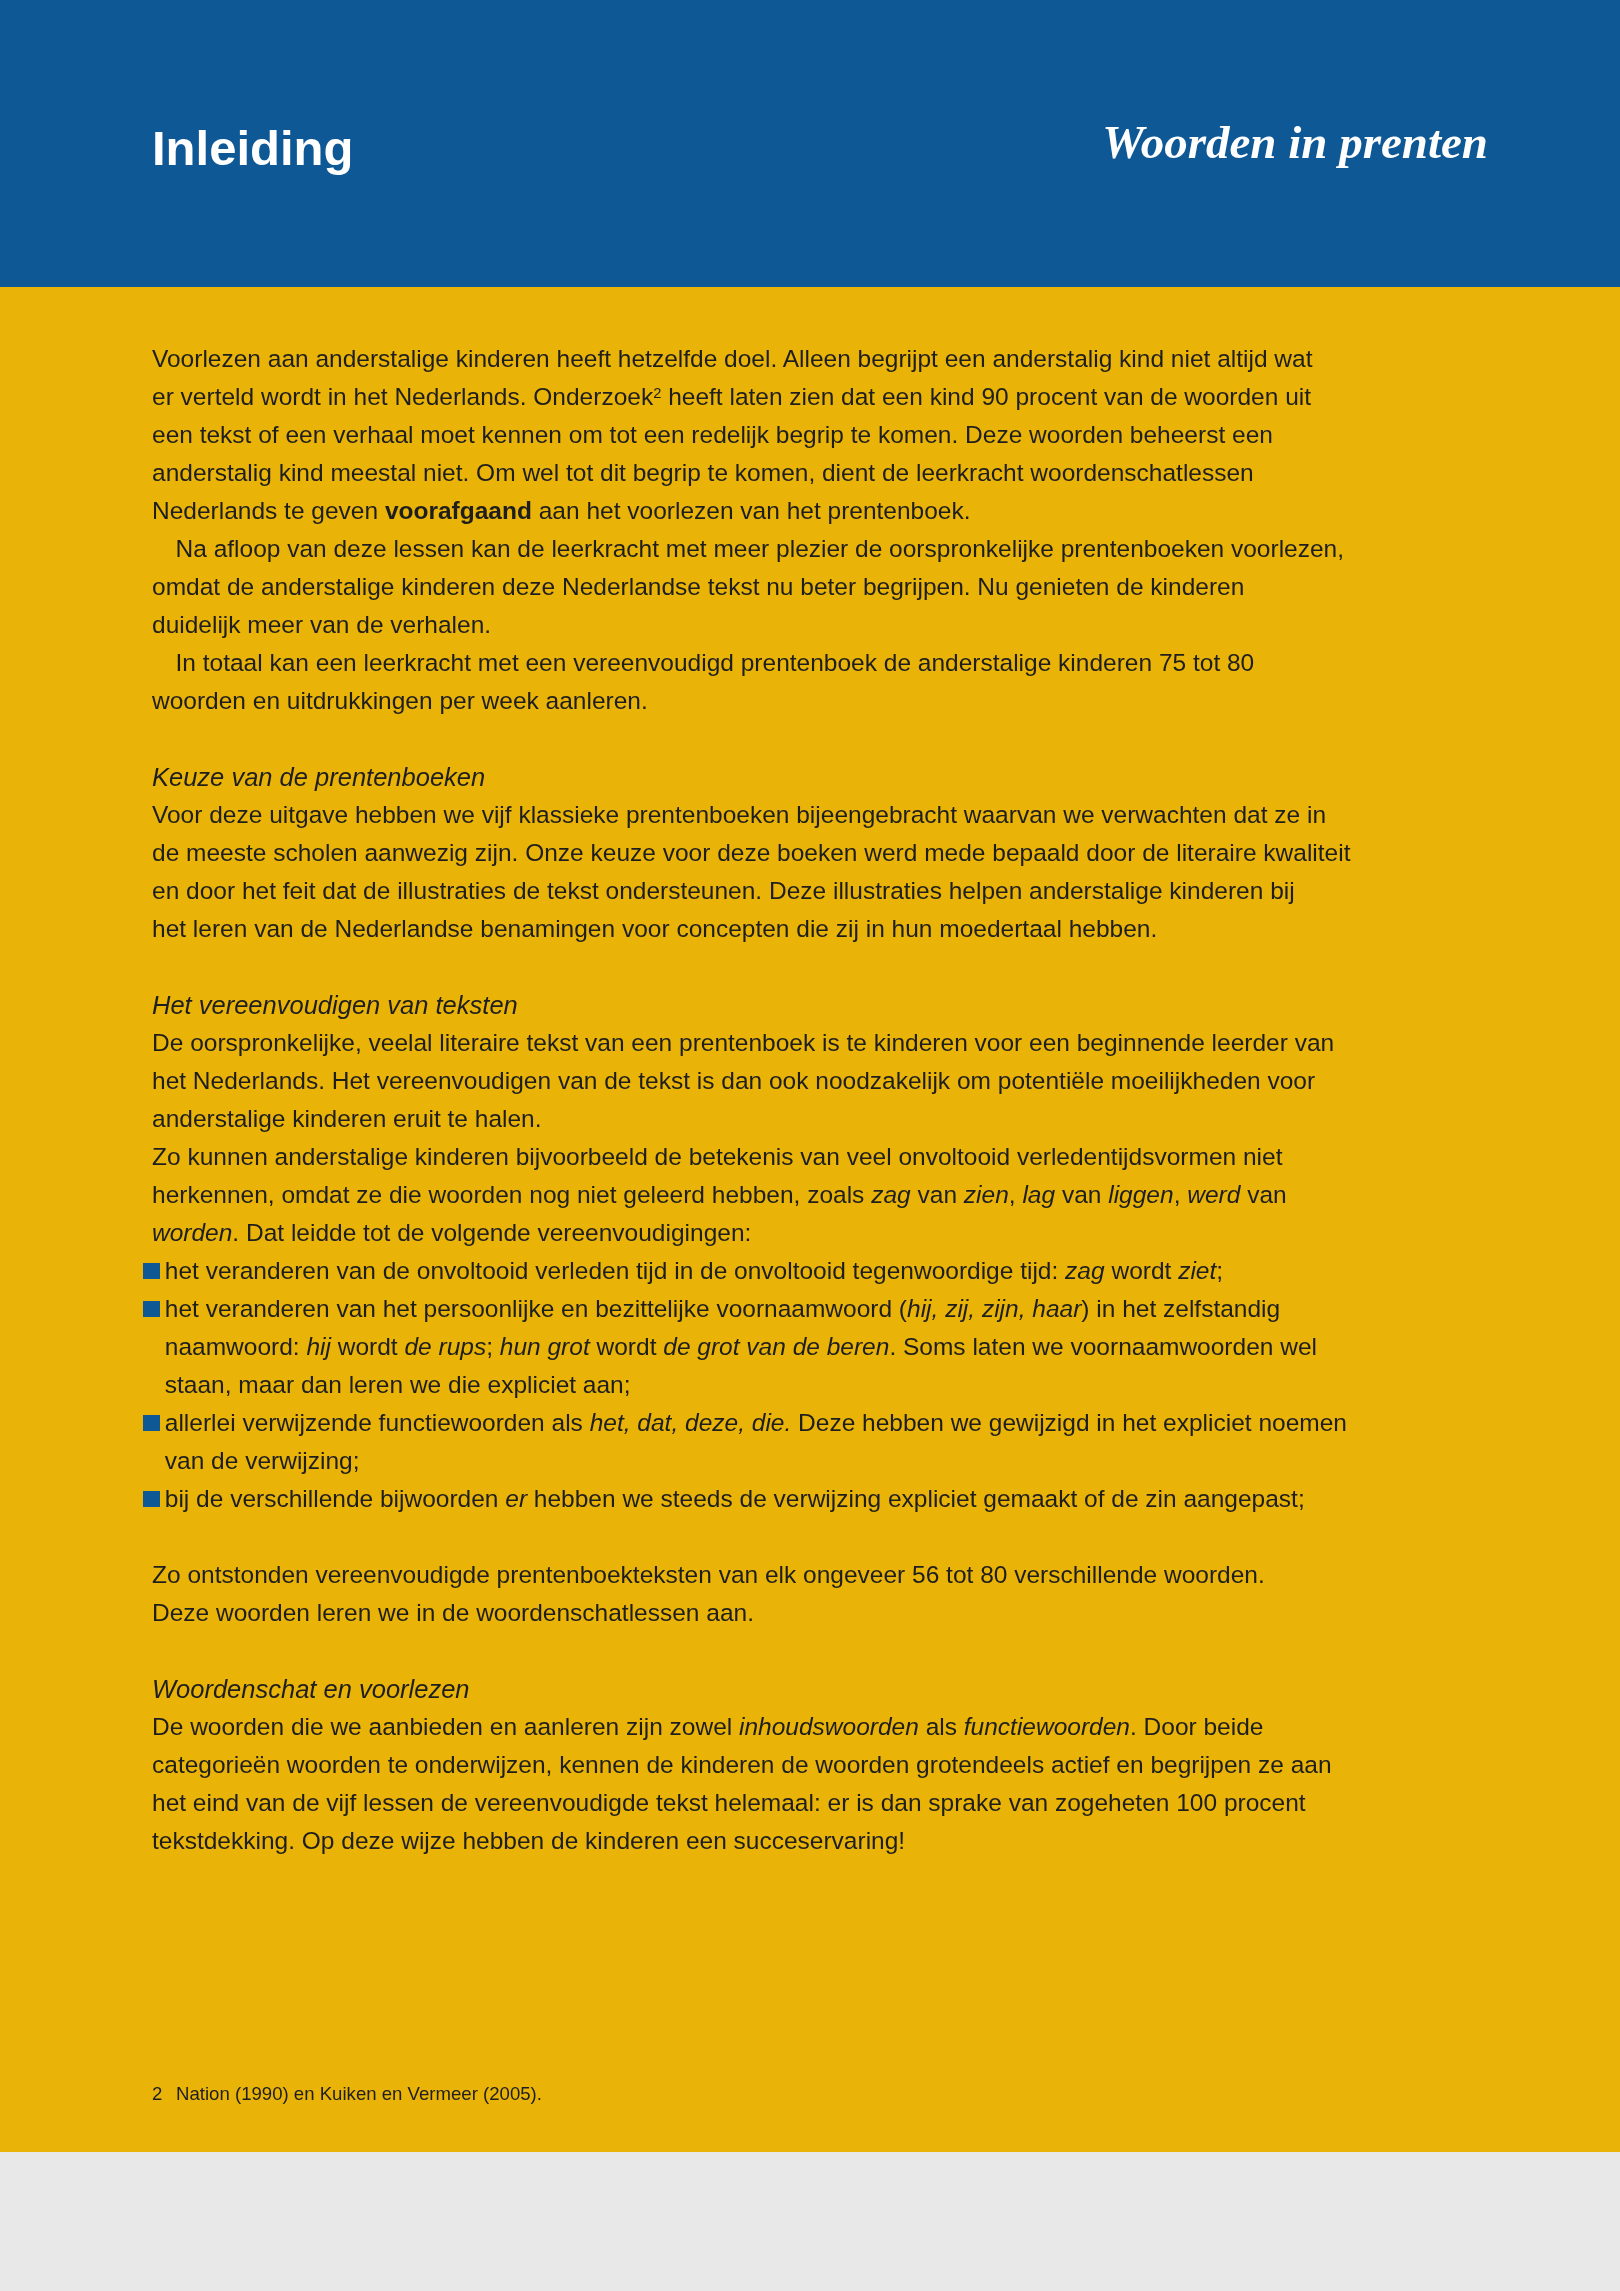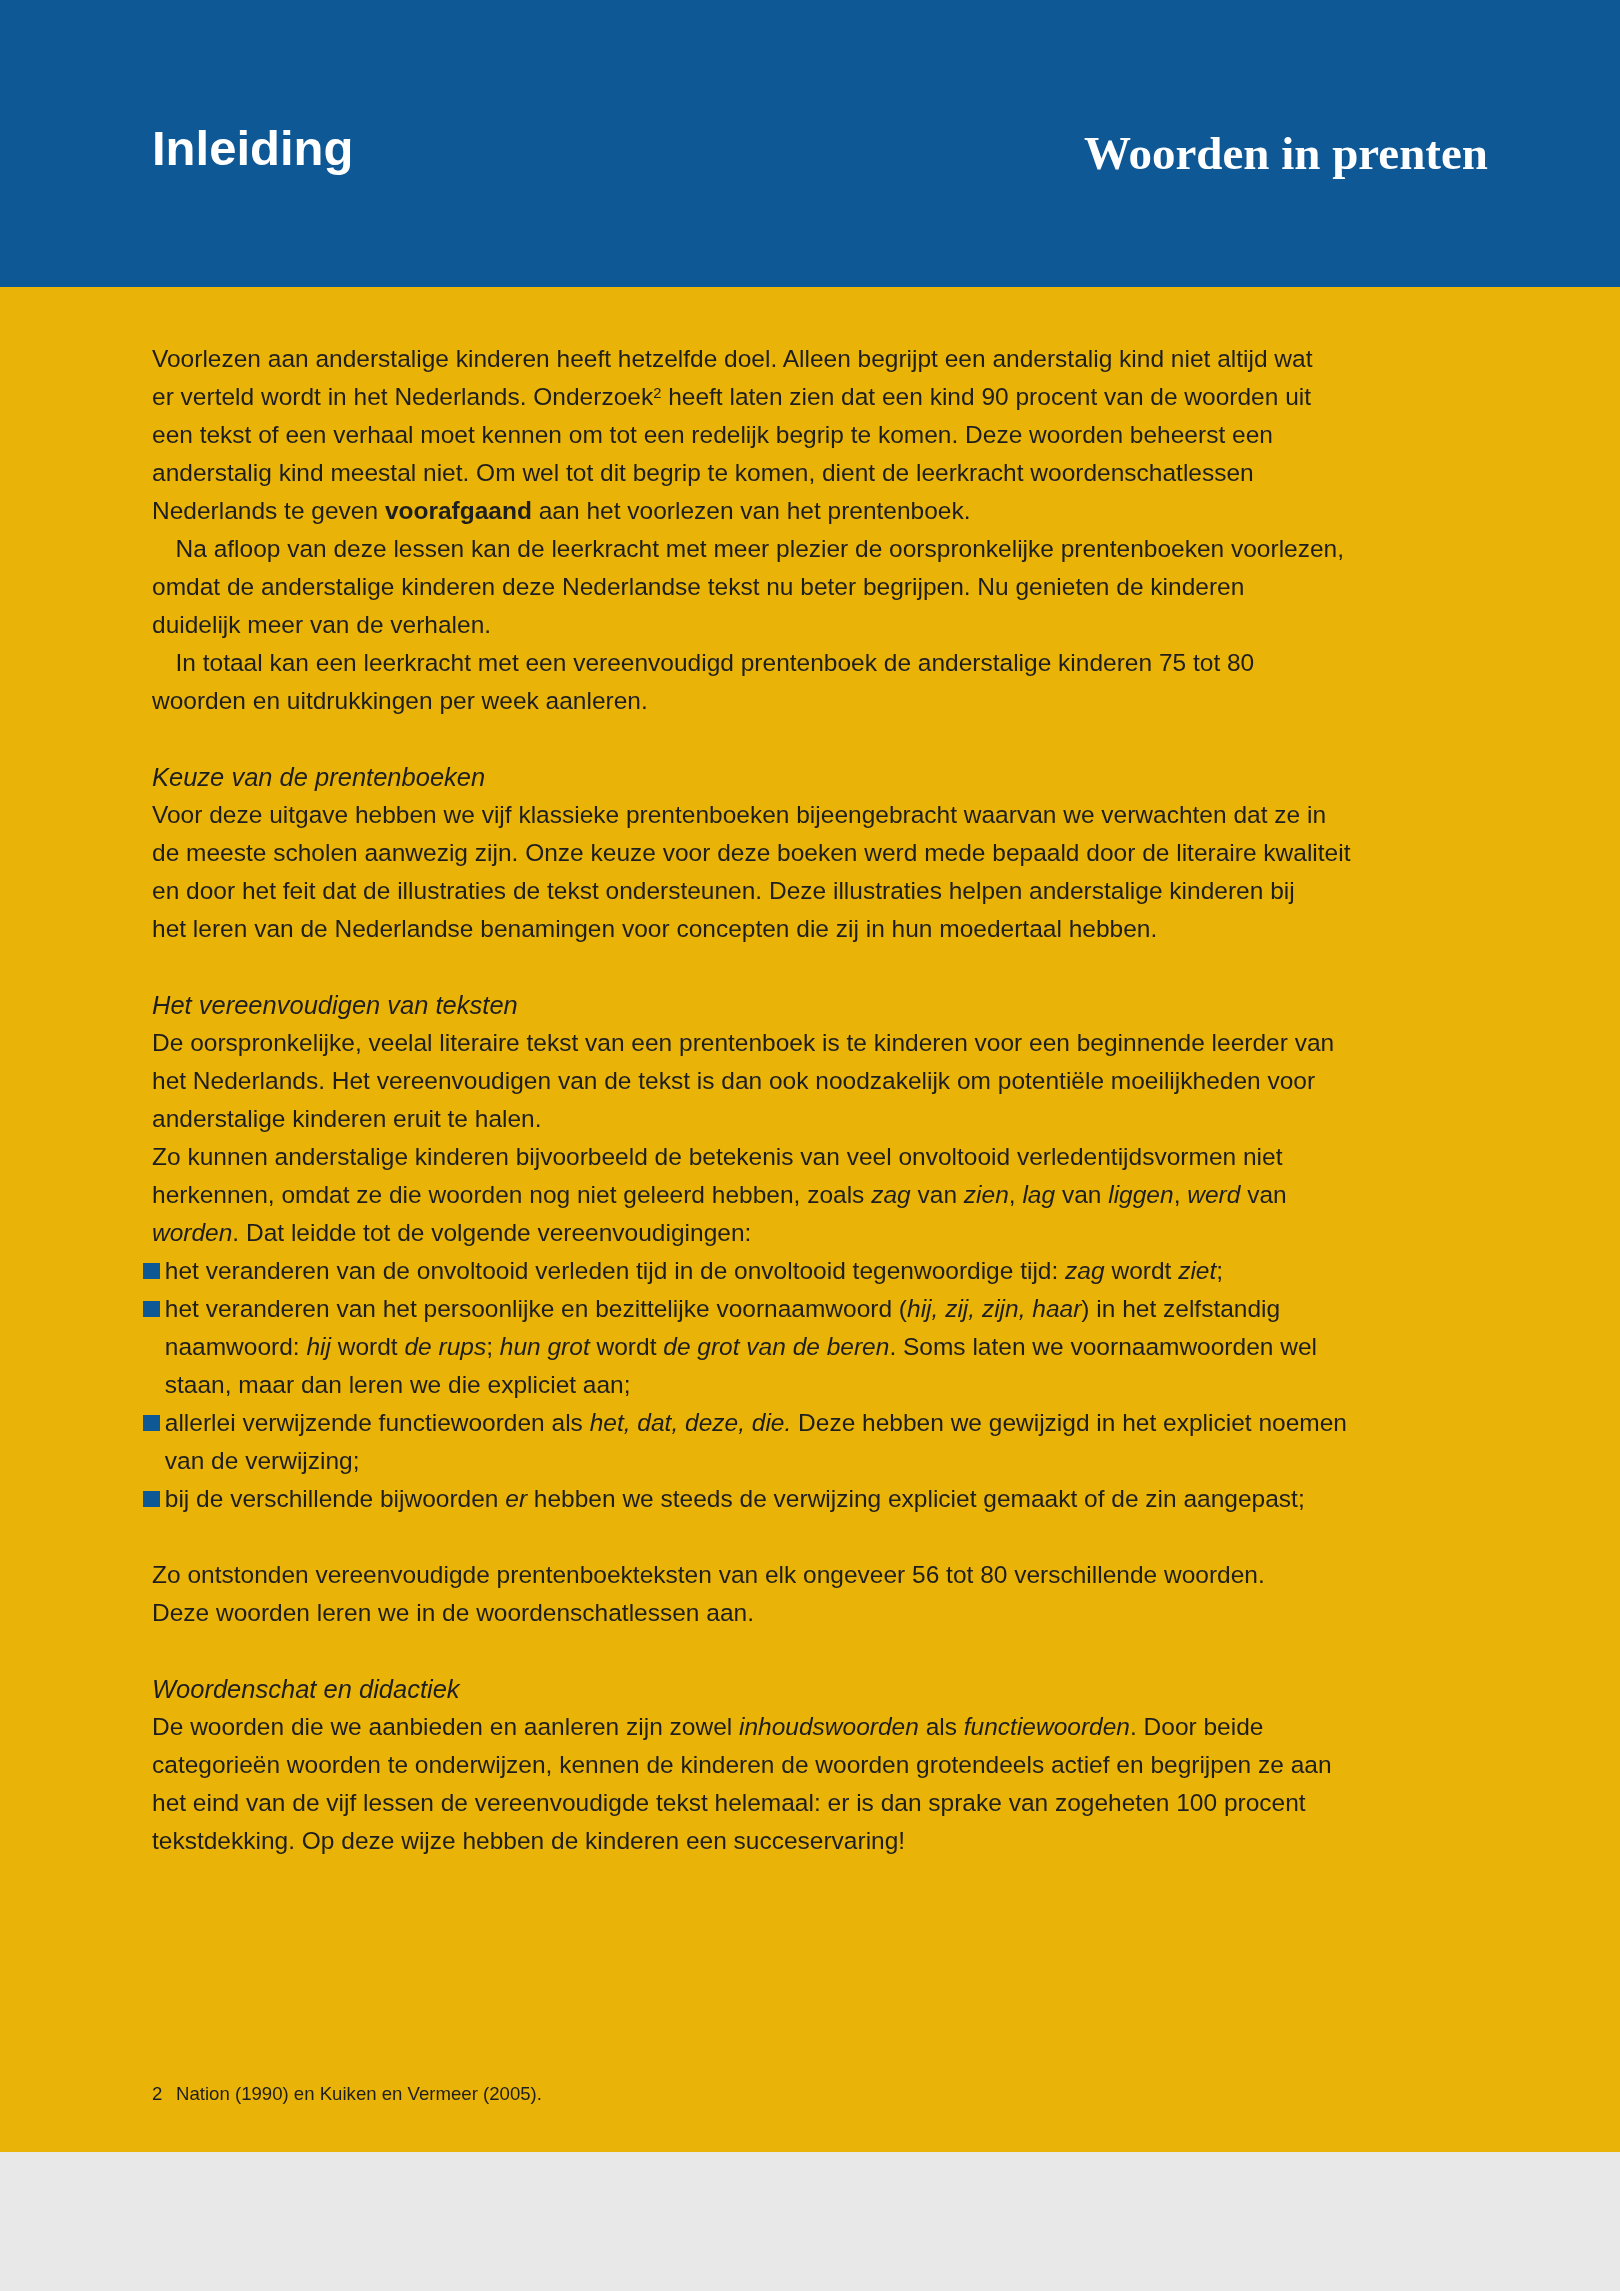--- a/index.html
+++ b/index.html
@@ -16,23 +16,23 @@
     position:absolute;top:0;left:0;
     width:1620px;height:287px;
     background:#0e5896;
   }
   .header-title{
     position:absolute;left:152px;top:122px;
     font-size:49px;font-weight:bold;color:#ffffff;
     line-height:1.1;letter-spacing:0px;
   }
   .header-subtitle{
-    position:absolute;right:132px;top:128px;
+    position:absolute;right:132px;top:117px;
     font-family:"Liberation Serif",serif;
-    font-weight:bold;
+    font-style:italic;font-weight:bold;
     font-size:47px;color:#ffffff;line-height:1.1;
   }
   .content{
     position:absolute;left:152px;top:340px;
     width:1358px;
     font-size:24.5px;line-height:38px;
   }
   .para{white-space:nowrap;}
   .para.indent{text-indent:23.5px;}
   .section-heading{
@@ -98,21 +98,21 @@
         <span class="bullet-text"><span>allerlei verwijzende functiewoorden als </span><i>het, dat, deze, die.</i><span> Deze hebben we gewijzigd in het expliciet noemen</span><br><span>van de verwijzing;</span></span>
       </div>
       <div class="bullet-row">
         <span class="bullet-marker"></span>
         <span class="bullet-text"><span>bij de verschillende bijwoorden </span><i>er</i><span> hebben we steeds de verwijzing expliciet gemaakt of de zin aangepast;</span></span>
       </div>
     </div>
 
     <div class="para spacer-top"><span>Zo ontstonden vereenvoudigde prentenboekteksten van elk ongeveer 56 tot 80 verschillende woorden.</span><br><span>Deze woorden leren we in de woordenschatlessen aan.</span></div>
 
-    <div class="section-heading">Woordenschat en didactiek</div>
+    <div class="section-heading">Woordenschat en voorlezen</div>
     <div class="para"><span>De woorden die we aanbieden en aanleren zijn zowel </span><i>inhoudswoorden</i><span> als </span><i>functiewoorden</i><span>. Door beide</span><br><span>categorieën woorden te onderwijzen, kennen de kinderen de woorden grotendeels actief en begrijpen ze aan</span><br><span>het eind van de vijf lessen de vereenvoudigde tekst helemaal: er is dan sprake van zogeheten 100 procent</span><br><span>tekstdekking. Op deze wijze hebben de kinderen een succeservaring!</span></div>
 
   </div>
 
   <div class="footnote">
     <span class="footnote-number">2</span><span>Nation (1990) en Kuiken en Vermeer (2005).</span>
   </div>
 
   <div class="page-number">8</div>
 

